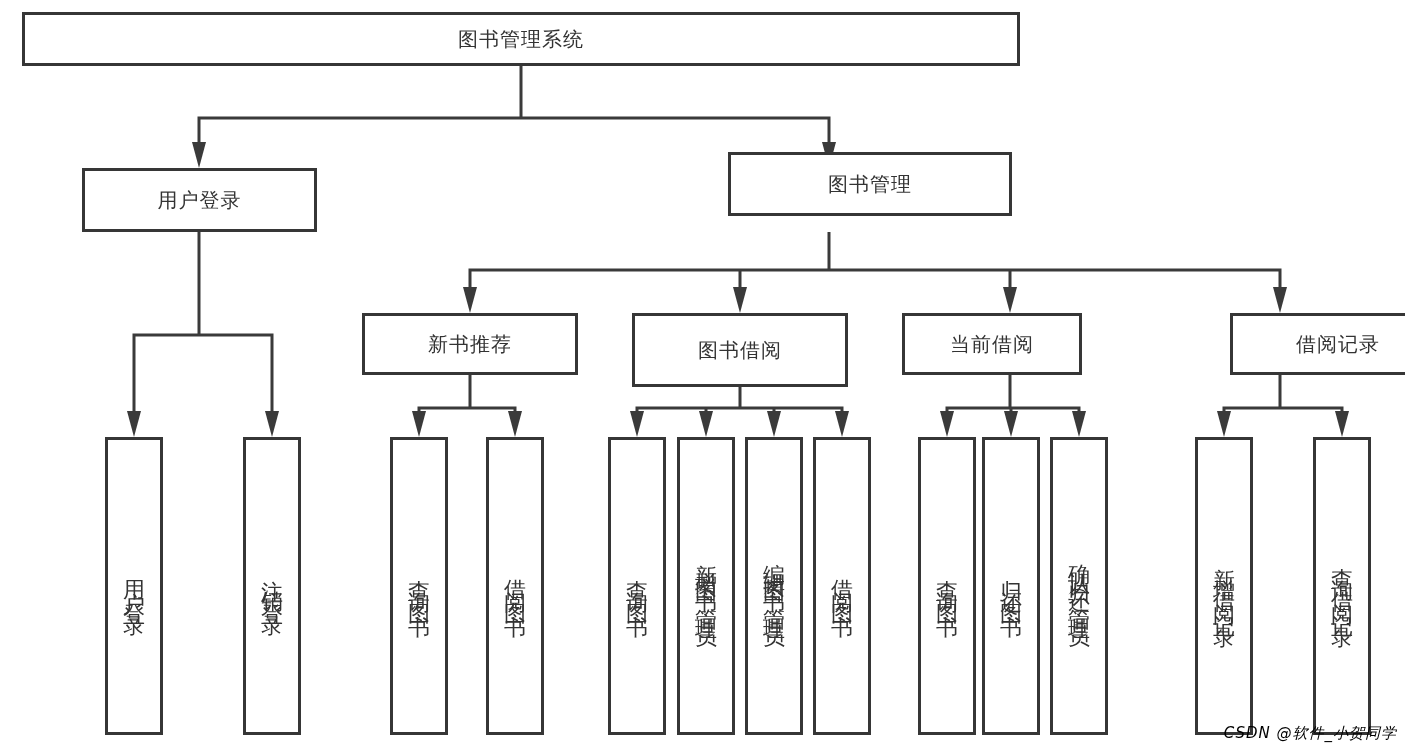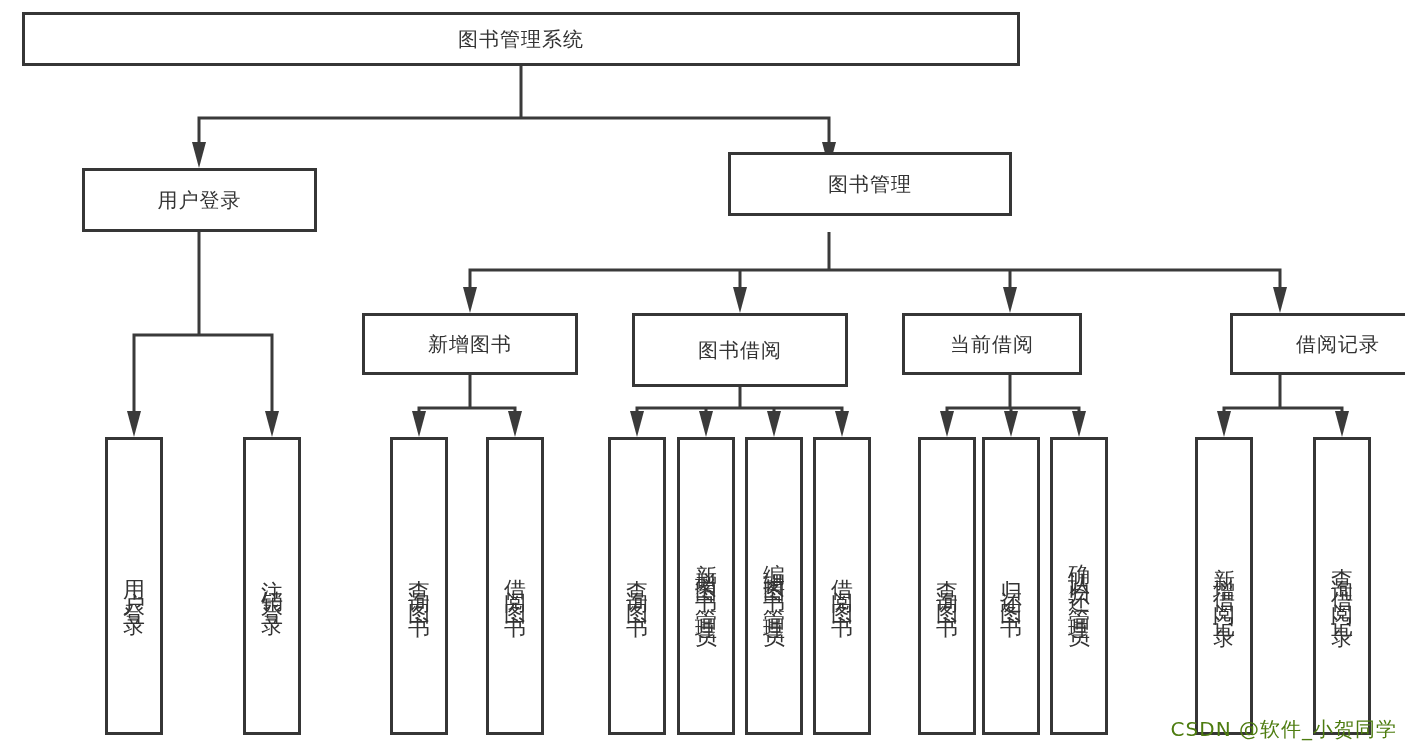--- a/index.html
+++ b/index.html
@@ -48,25 +48,26 @@
   }
   #connector-layer {
     position: absolute;
     left: 0;
     top: 0;
   }
   #watermark {
     position: absolute;
     right: 8px;
     bottom: 4px;
-    font-size: 20px;
-    color: #4d7c0f;
+    font-size: 15px;
+    color: #000000;
     letter-spacing: 1px;
     white-space: nowrap;
     z-index: 5;
+    font-style: italic;
   }
 </style>
 </head>
 <body>
 
 <div id="diagram">
 
   <svg id="connector-layer" width="1405" height="747" viewBox="0 0 1405 747">
     <g stroke="#3a3a3a" stroke-width="3" fill="none">
       <path d="M521 66 V118 M197.5 118 H830.5 M199 118 V146 M829 118 V146"></path>
@@ -98,21 +99,21 @@
       <polygon points="1217,411 1231,411 1224,437"></polygon>
       <polygon points="1335,411 1349,411 1342,437"></polygon>
     </g>
   </svg>
 
   <div class="box box-h" style="left:22px; top:12px; width:998px; height:54px;">图书管理系统</div>
 
   <div class="box box-h" style="left:82px; top:168px; width:235px; height:64px;">用户登录</div>
   <div class="box box-h" style="left:712px; top:152px; width:284px; height:64px;margin-left:16px;">图书管理</div>
 
-  <div class="box box-h" style="left:362px; top:313px; width:216px; height:62px;">新增图书</div>
+  <div class="box box-h" style="left:362px; top:313px; width:216px; height:62px;">新书推荐</div>
   <div class="box box-h" style="left:632px; top:313px; width:216px; height:74px;">图书借阅</div>
   <div class="box box-h" style="left:902px; top:313px; width:180px; height:62px;">当前借阅</div>
   <div class="box box-h" style="left:1230px; top:313px; width:216px; height:62px;">借阅记录</div>
 
   <div class="box box-v" style="left:105px;">
     <span>用户登录</span>
   </div>
   <div class="box box-v" style="left:243px;">
     <span>注销登录</span>
   </div>

